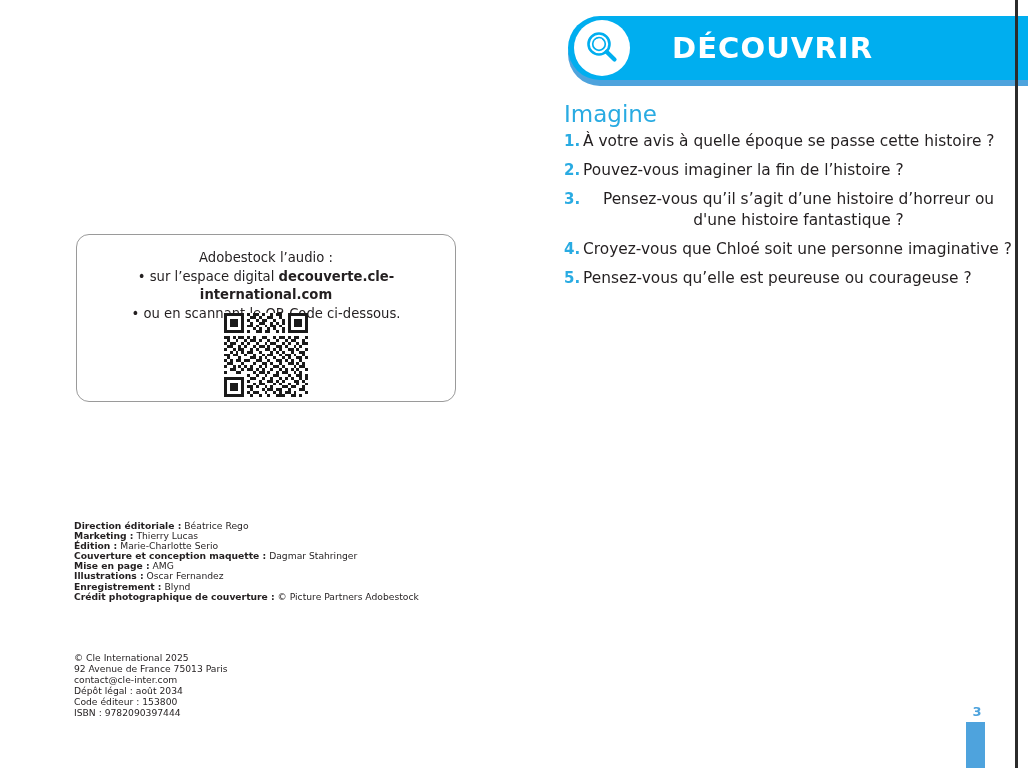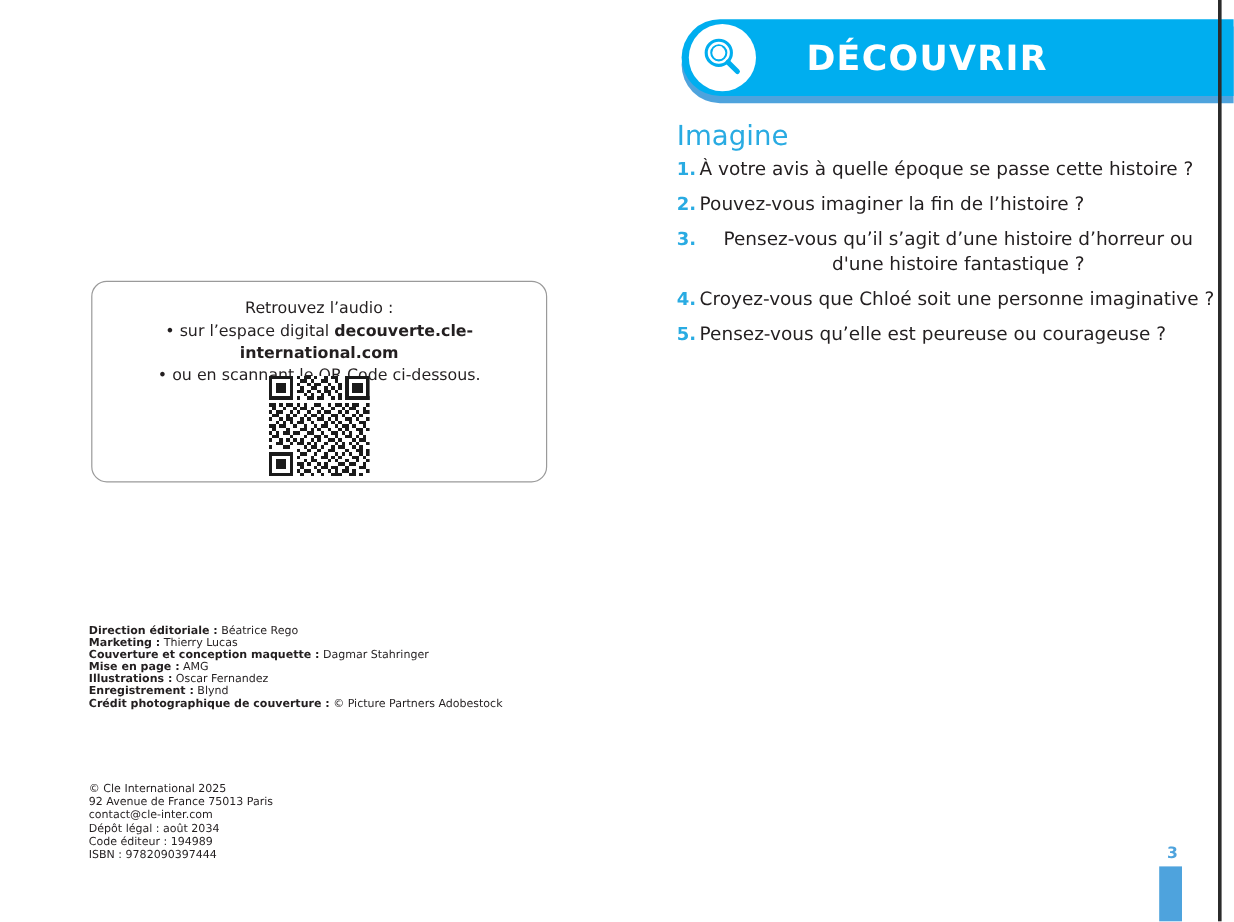--- a/index.html
+++ b/index.html
@@ -221,21 +221,21 @@
 </style>
 </head>
 <body>
 
 <div class="page">
 
   <div class="left-col">
 
     <div class="audio-box">
       <div class="audio-lines">
-        <span class="l1">Retrouvez l’audio :</span>
+        <span class="l1">Adobestock l’audio :</span>
         <span class="l2"><span>• sur l’espace digital </span><b>decouverte.cle-international.com</b></span>
         <span class="l3">• ou en scannant le QR Code ci-dessous.</span>
       </div>
 
       <div class="qr-wrap">
         <svg width="84" height="84" viewBox="0 0 29 29" shape-rendering="crispEdges">
           <rect width="29" height="29" fill="#ffffff"></rect>
           <g fill="#1a1a1a">
             <rect x="0" y="0" width="7" height="1"></rect>
               <rect x="0" y="6" width="7" height="1"></rect>
@@ -479,32 +479,33 @@
               <rect x="23" y="28" width="2" height="1"></rect>
               <rect x="26" y="28" width="1" height="1"></rect>
           </g>
         </svg>
       </div>
     </div>
 
     <div class="credits">
         <div class="row"><b>Direction éditoriale :</b><span> Béatrice Rego</span></div>
         <div class="row"><b>Marketing :</b><span> Thierry Lucas</span></div>
+        <div class="row"><b>Édition :</b><span> Marie-Charlotte Serio</span></div>
         <div class="row"><b>Couverture et conception maquette :</b><span> Dagmar Stahringer</span></div>
         <div class="row"><b>Mise en page :</b><span> AMG</span></div>
         <div class="row"><b>Illustrations :</b><span> Oscar Fernandez</span></div>
         <div class="row"><b>Enregistrement :</b><span> Blynd</span></div>
         <div class="row"><b>Crédit photographique de couverture :</b><span> © Picture Partners Adobestock</span></div>
       </div>
     <div class="legal">
         <div class="row">© Cle International 2025</div>
         <div class="row">92 Avenue de France 75013 Paris</div>
         <div class="row">contact@cle-inter.com</div>
         <div class="row">Dépôt légal : août 2034</div>
-        <div class="row">Code éditeur : 194989</div>
+        <div class="row">Code éditeur : 153800</div>
         <div class="row">ISBN : 9782090397444</div>
       </div>
 
   </div>
 
   <div class="right-col">
 
     <div class="banner-shadow"></div>
     <div class="banner">
       <div class="banner-icon">

